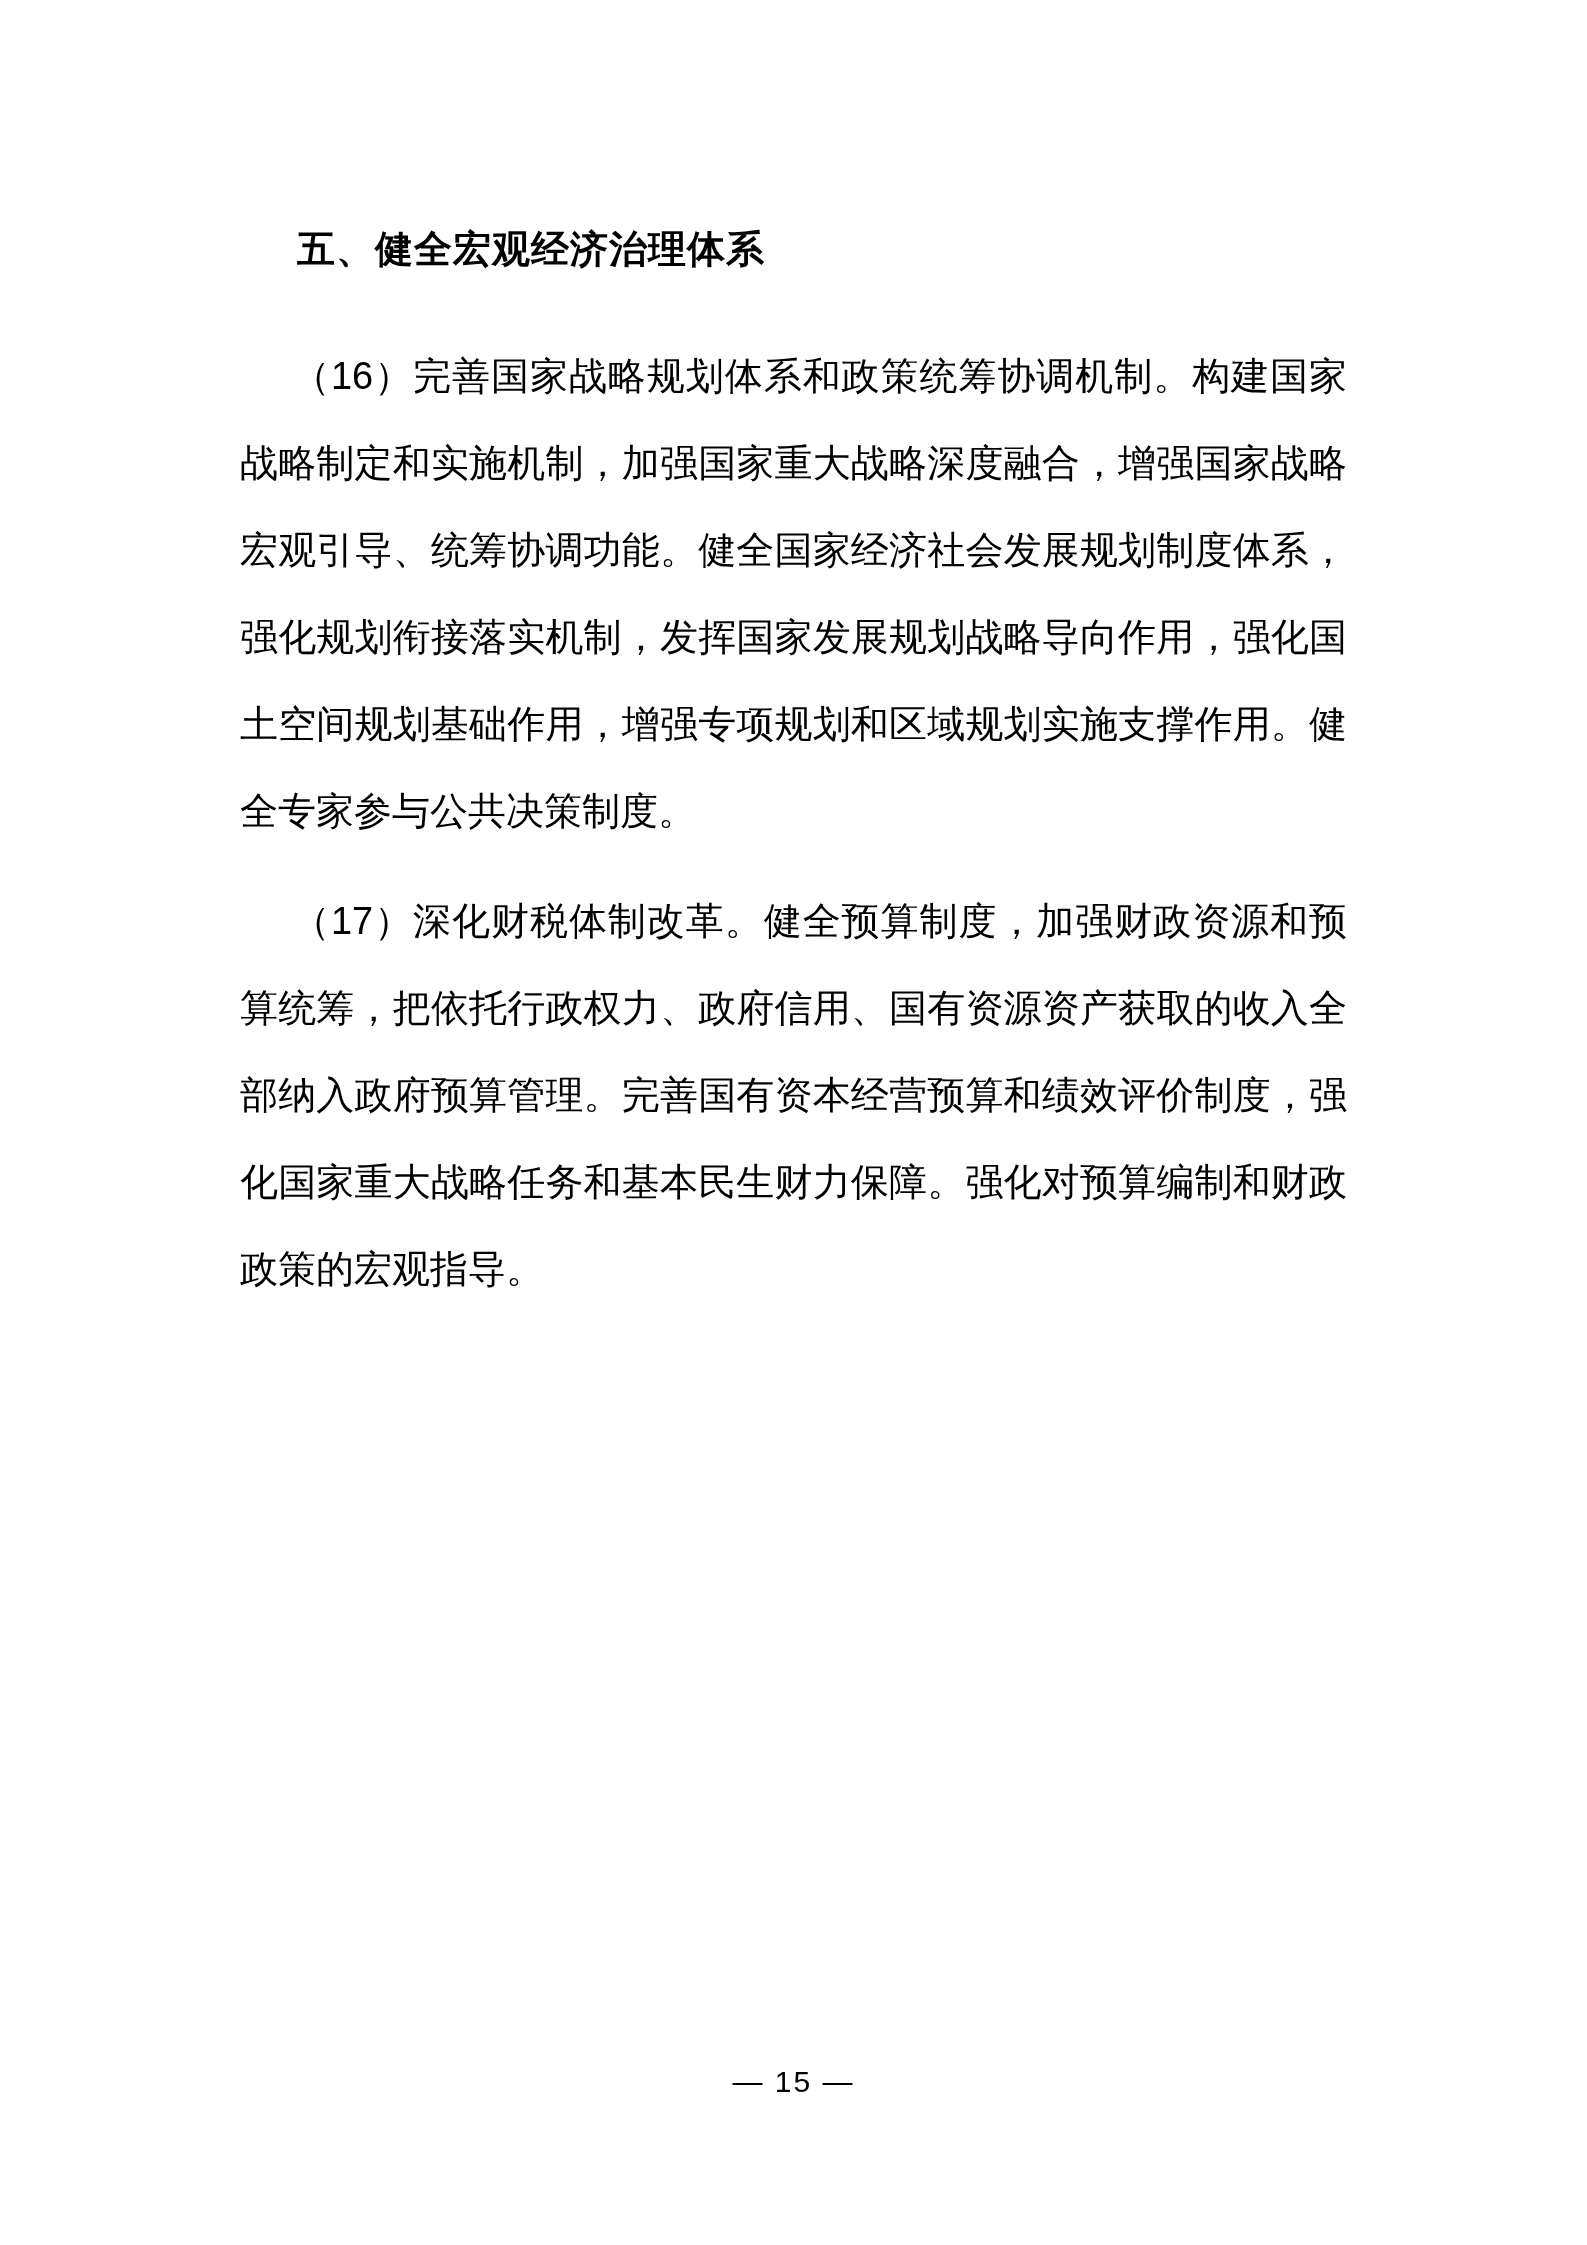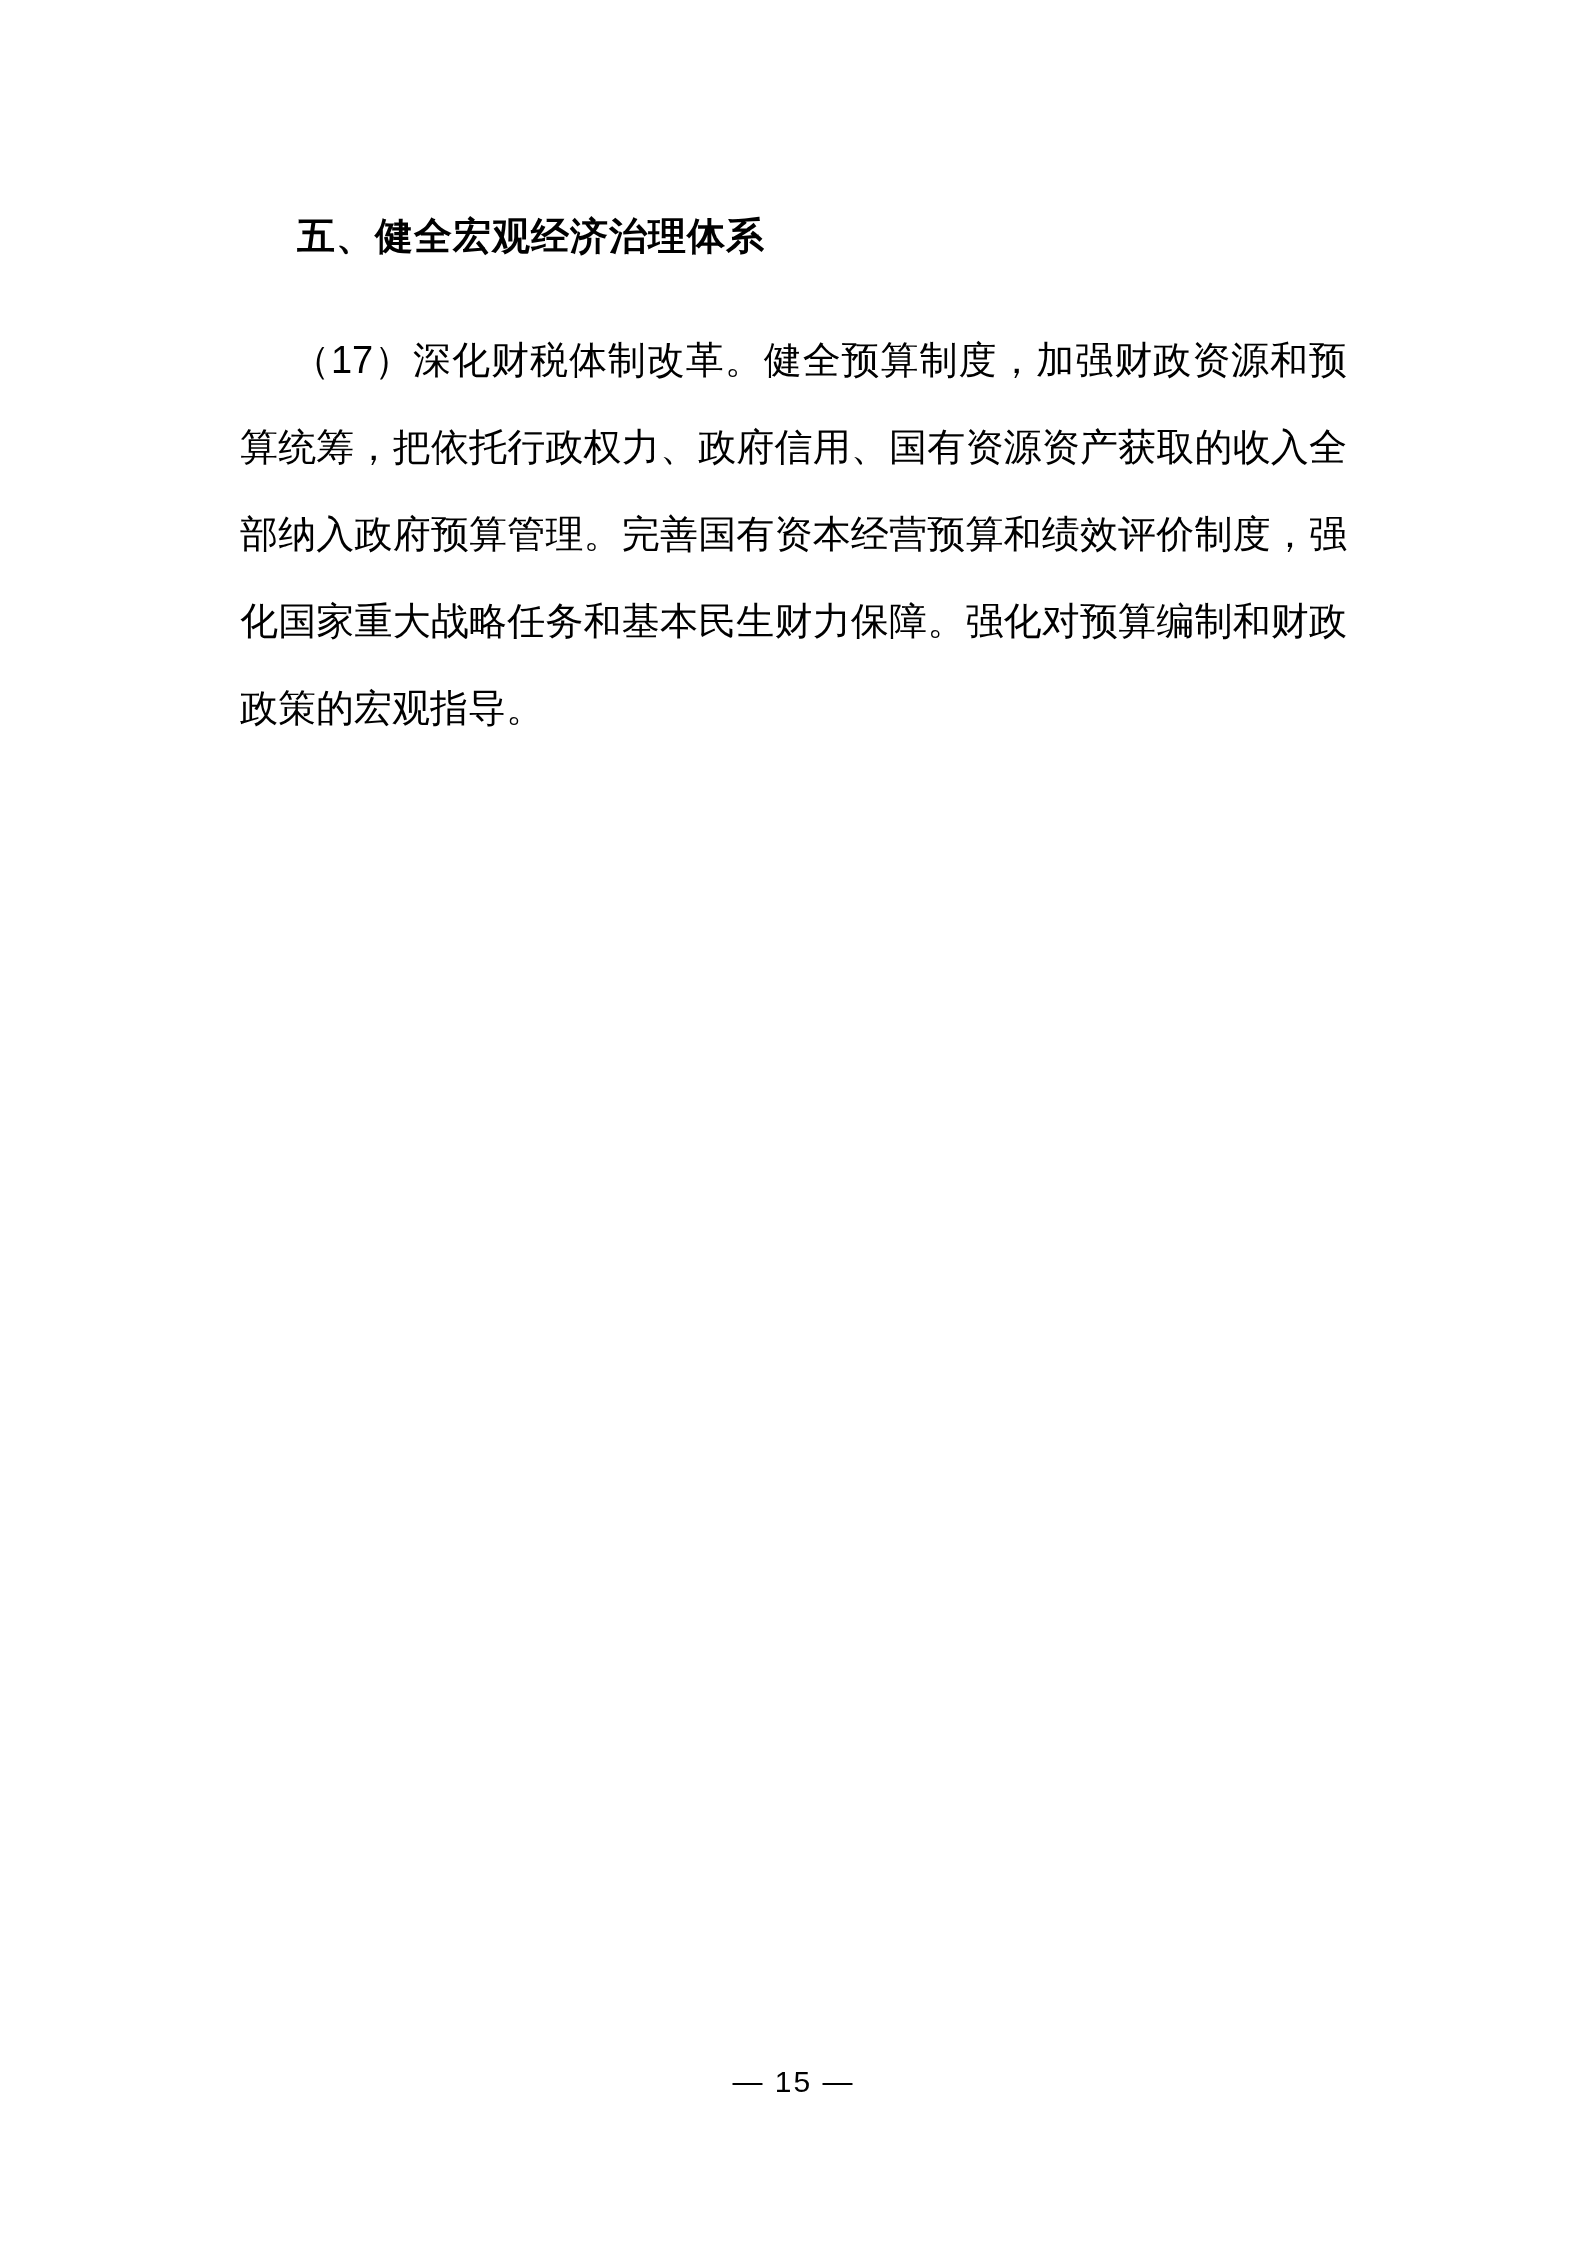--- a/index.html
+++ b/index.html
@@ -19,23 +19,24 @@
   .content {
     position: absolute;
     top: 215px;
     left: 240px;
     width: 1107px;
   }
   .heading {
     font-size: 38px;
     line-height: 42px;
     font-weight: bold;
-    margin: 0 0 60px 57px;
+    margin: 16px 0 60px 57px;
     letter-spacing: 1px;
     white-space: nowrap;
+    font-family: Liberation Mono, monospace;
   }
   .para {
     font-size: 38px;
     line-height: 87px;
     text-align: justify;
     text-justify: inter-ideograph;
     text-indent: 52px;
     margin: 0 0 23px 0;
     word-break: break-all;
   }
@@ -54,19 +55,20 @@
   }
 </style>
 </head>
 <body>
 
 <div class="page">
   <div class="content">
     <h1 class="heading">五、健全宏观经济治理体系</h1>
 
 
+    <p class="para">（16）完善国家战略规划体系和政策统筹协调机制。构建国家战略制定和实施机制，加强国家重大战略深度融合，增强国家战略宏观引导、统筹协调功能。健全国家经济社会发展规划制度体系，强化规划衔接落实机制，发挥国家发展规划战略导向作用，强化国土空间规划基础作用，增强专项规划和区域规划实施支撑作用。健全专家参与公共决策制度。</p>
 
 
     <p class="para">（17）深化财税体制改革。健全预算制度，加强财政资源和预算统筹，把依托行政权力、政府信用、国有资源资产获取的收入全部纳入政府预算管理。完善国有资本经营预算和绩效评价制度，强化国家重大战略任务和基本民生财力保障。强化对预算编制和财政政策的宏观指导。</p>
   </div>
 
   <div class="footer">— 15 —</div>
 </div>
 
 </body></html>

